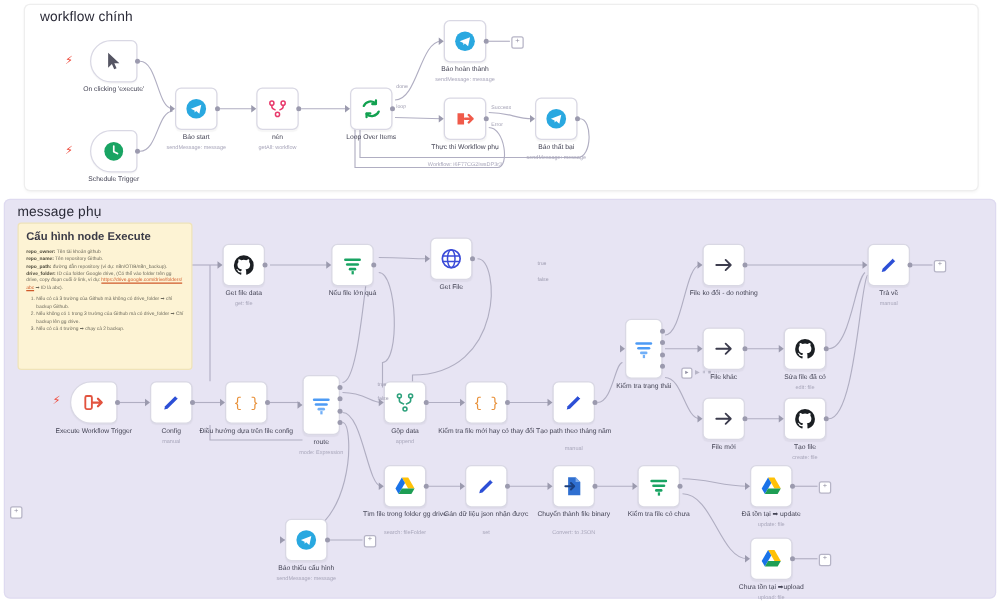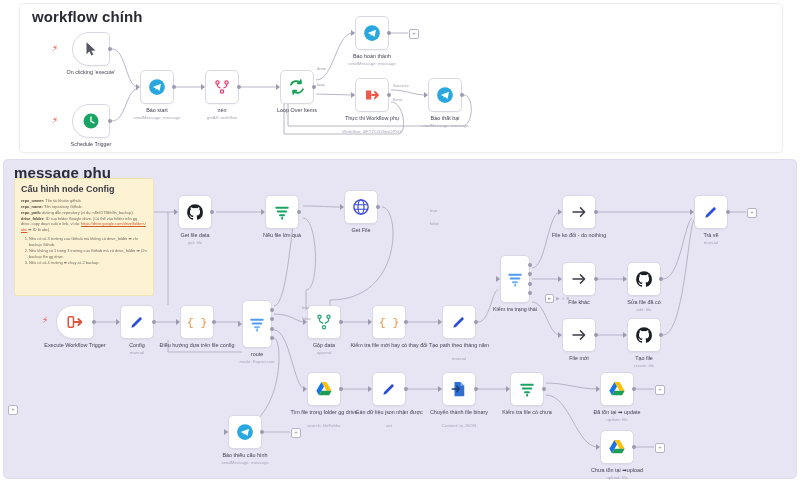--- a/index.html
+++ b/index.html
@@ -11,21 +11,21 @@
   }
   .canvas{position:absolute;inset:0;}
 
   
   .panel{position:absolute;border-radius:4px;}
   #panel-main{left:20px;top:4px;width:762px;height:148px;background:#ffffff;
       box-shadow:0 0 0 1px #eeeeee, 0 1px 3px rgba(0,0,0,.06);}
   #panel-sub{left:4px;top:160px;width:792px;height:318px;background:#e7e4f3;
       box-shadow:0 0 0 1px #dedaf0;}
 
-  .panel-title{position:absolute;font-weight:bold;font-size:15px;color:#2b2b38;letter-spacing:.1px;}
+  .panel-title{position:absolute;font-weight:normal;font-size:11px;color:#2b2b38;letter-spacing:.1px;}
   #title-main{left:32px;top:8px;}
   #title-sub{left:14px;top:164px;}
 
   
   .node{position:absolute;width:34px;height:34px;background:#ffffff;
       border:1px solid #d9d8e4;border-radius:5px;
       display:flex;align-items:center;justify-content:center;
       box-shadow:0 1px 1px rgba(0,0,0,.04);box-sizing:border-box;}
   .node.trigger{border-top-left-radius:17px;border-bottom-left-radius:17px;width:38px;}
   .node.tall{height:48px;width:30px;}
@@ -143,21 +143,21 @@
 
   <div class="runbar" style="left:545px;top:294px;">
     <span class="cap">▸</span>
     <span class="g">▶</span>
     <span class="g">⏸</span>
     <span class="g">⏹</span>
     <span class="g">⋯</span>
   </div>
 
   <div id="note">
-    <h3>Cấu hình node Config</h3>
+    <h3>Cấu hình node Execute</h3>
     <div class="kv">
       <div><b>repo_owner:</b><span> Tên tài khoản github</span></div>
       <div><b>repo_name:</b><span> Tên repository Github.</span></div>
       <div><b>repo_path:</b><span> đường dẫn repository (ví dụ: n8n/OTIB/n8n_backup).</span></div>
       <div><b>drive_folder:</b><span> ID của folder Google drive, (Có thể vào folder trên gg drive, copy đoạn cuối ở link, ví dụ: </span><a>https://drive.google.com/drive/folders/abc</a><span> ➡ ID là abc).</span></div>
       <ol>
         <li>Nếu có cả 3 trường của Github mà không có drive_folder ➡ chỉ backup Github.</li>
         <li>Nếu không có 1 trong 3 trường của Github mà có drive_folder ➡ Chỉ backup lên gg drive.</li>
         <li>Nếu có cả 4 trường ➡ chạy cả 2 backup.</li>
       </ol>

